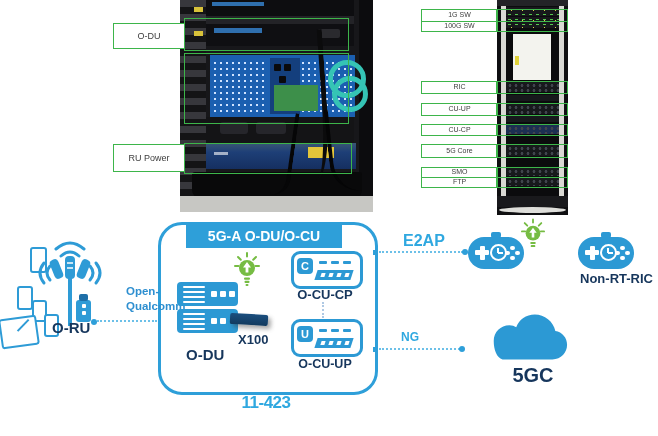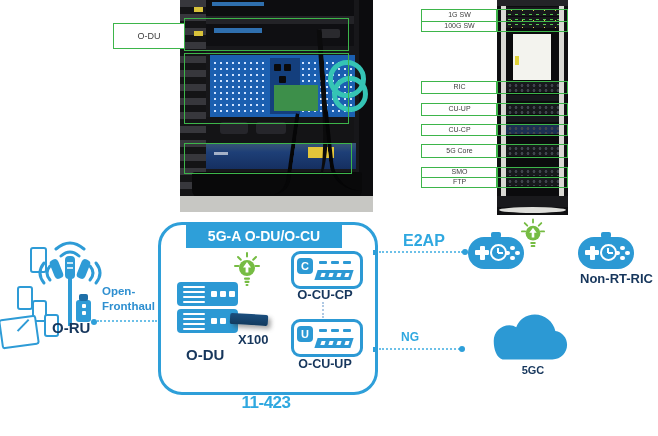--- a/index.html
+++ b/index.html
@@ -51,21 +51,21 @@
   .whitebox{position:absolute;left:16px;top:34px;width:38px;height:46px;background:#f3f3ee;box-shadow:0 1px 2px rgba(0,0,0,.5);}
   .vent{position:absolute;left:9px;width:53px;background-color:#17191c;
         background-image:radial-gradient(circle,#40454d 1.3px,transparent 1.6px);
         background-size:6px 5px;background-position:1px 2px;}
   .plinthR{position:absolute;left:0;top:196px;width:71px;height:11px;background:#19191c;}
   .shadowR{position:absolute;left:2px;top:207px;width:67px;height:6px;background:#dededa;border-radius:50%;}
 
   
   .navyTxt{position:absolute;color:#16365C;font-weight:bold;z-index:5;}
   .blueTxt{position:absolute;color:#2FA8E0;font-weight:bold;z-index:5;}
-  .midBlueTxt{position:absolute;color:#2E8FD0;font-weight:bold;z-index:5;}
+  .midBlueTxt{position:absolute;color:#2E8FD0;font-weight:bold;z-index:5;margin-left:24px;}
   .phone{position:absolute;border:2px solid #2E9BD6;border-radius:3px;background:#fff;z-index:3;}
   .tablet{position:absolute;border:2px solid #2E9BD6;border-radius:3px;background:#fff;transform:rotate(-8deg);z-index:3;}
   .stylus{position:absolute;left:14px;top:6px;width:16px;height:0;border-top:2px solid #2E9BD6;transform:rotate(-38deg);}
   .orudev{position:absolute;width:15px;height:22px;background:#2E9BD6;border-radius:3px;z-index:4;}
   .orudev .cap2{position:absolute;left:3px;top:-6px;width:9px;height:7px;background:#1e6fa8;border-radius:2px;}
   .orudev .d1,.orudev .d2{position:absolute;width:4px;height:4px;background:#fff;border-radius:1px;left:5.5px;}
   .dotline{position:absolute;height:0;border-top:2px dotted #6CC0E8;z-index:4;}
   .vdotline{position:absolute;width:0;border-left:2px dotted #AFC9E4;z-index:4;}
   .nodeSq{position:absolute;width:5px;height:5px;background:#2E9FD9;z-index:5;}
   .nodeDot{position:absolute;width:6px;height:6px;background:#2E9FD9;border-radius:50%;z-index:5;}
@@ -137,20 +137,23 @@
     <div class="cable" style="left:96px;top:112px;width:14px;height:84px;border-right:4px solid #060607;border-bottom-right-radius:40px;transform:rotate(8deg);"></div>
     <div class="cable" style="left:116px;top:30px;width:26px;height:150px;border-right:5px solid #0b0b0c;border-radius:0 0 50% 0;transform:rotate(-4deg);"></div>
     <div class="cable" style="left:148px;top:108px;width:26px;height:84px;border-left:4px solid #050506;border-bottom-left-radius:40px;transform:rotate(-6deg);"></div>
   </div>
 
   <div class="lbl lbl-l" style="left:113px;top:23px;width:70px;height:24px;">
       <span>O-DU</span>
     </div>
   <div class="reg" style="left:184px;top:18px;width:163px;height:31px;"></div>
   <div class="reg" style="left:184px;top:53px;width:163px;height:69px;"></div>
+  <div class="lbl lbl-l" style="left:113px;top:144px;width:70px;height:26px;">
+      <span>RU Power</span>
+    </div>
   <div class="reg" style="left:184px;top:143px;width:166px;height:29px;"></div>
 
   <div class="photoR">
     <div class="cap"></div>
     <div class="panelIn" style="left:4px;"></div>
     <div class="panelIn" style="left:62px;"></div>
     <div class="cavity"></div>
     <div class="swrow" style="top:7px;height:9px;"></div>
     <div class="swrow" style="top:17px;height:11px;"></div>
     <div class="whitebox">
@@ -233,21 +236,21 @@
   <div class="orudev" style="left:76px;top:300px;">
     <div class="cap2"></div>
     <div class="d1" style="top:4px;"></div>
     <div class="d2" style="top:11px;"></div>
   </div>
 
   <div class="navyTxt" style="left:52px;top:319px;font-size:15px;">O-RU</div>
 
   <div class="midBlueTxt" style="left:102px;top:284px;font-size:11.5px;line-height:15px;">
     <div>Open-</div>
-    <div>Fronthaul</div>
+    <div>Qualcomm</div>
   </div>
 
   <div class="nodeDot" style="left:91px;top:319px;"></div>
   <div class="dotline" style="left:97px;top:320px;width:60px;"></div>
 
   <div class="mainbox"></div>
   <div class="boxhdr">5G-A O-DU/O-CU</div>
 
   <svg class="abs" style="left:234px;top:252px;z-index:5;" width="26" height="38" viewBox="0 0 26 38">
     <g stroke="#76BC43" stroke-width="2" stroke-linecap="round">
@@ -365,15 +368,15 @@
     <div class="b" style="left:42px;top:8.5px;"></div>
       <div class="b" style="left:47px;top:13.5px;"></div>
     <div class="b" style="left:37px;top:13.5px;"></div>
       <div class="b" style="left:42px;top:18.5px;"></div>
   </div>
   <div class="navyTxt" style="left:568px;top:271px;width:97px;text-align:center;font-size:13px;">Non-RT-RIC</div>
 
   <svg class="abs" style="left:482px;top:308px;z-index:5;" width="88" height="56" viewBox="0 0 90 56">
     <path d="M21 52 H72 C81 52 87 45 87 37 C87 30 82 24 75 23 C73 13 64 6 54 6 C45 6 38 11 35 19 C33 18 31 17 28 17 C19 17 12 24 12 33 C12 42 15 50 21 52 Z" fill="#2C99D4"></path>
   </svg>
-  <div class="navyTxt" style="left:508px;top:364px;width:50px;text-align:center;font-size:11px;">5GC</div>
+  <div class="navyTxt" style="left:508px;top:364px;width:50px;text-align:center;font-size:20px;">5GC</div>
 
 </div>
 
 </body></html>

